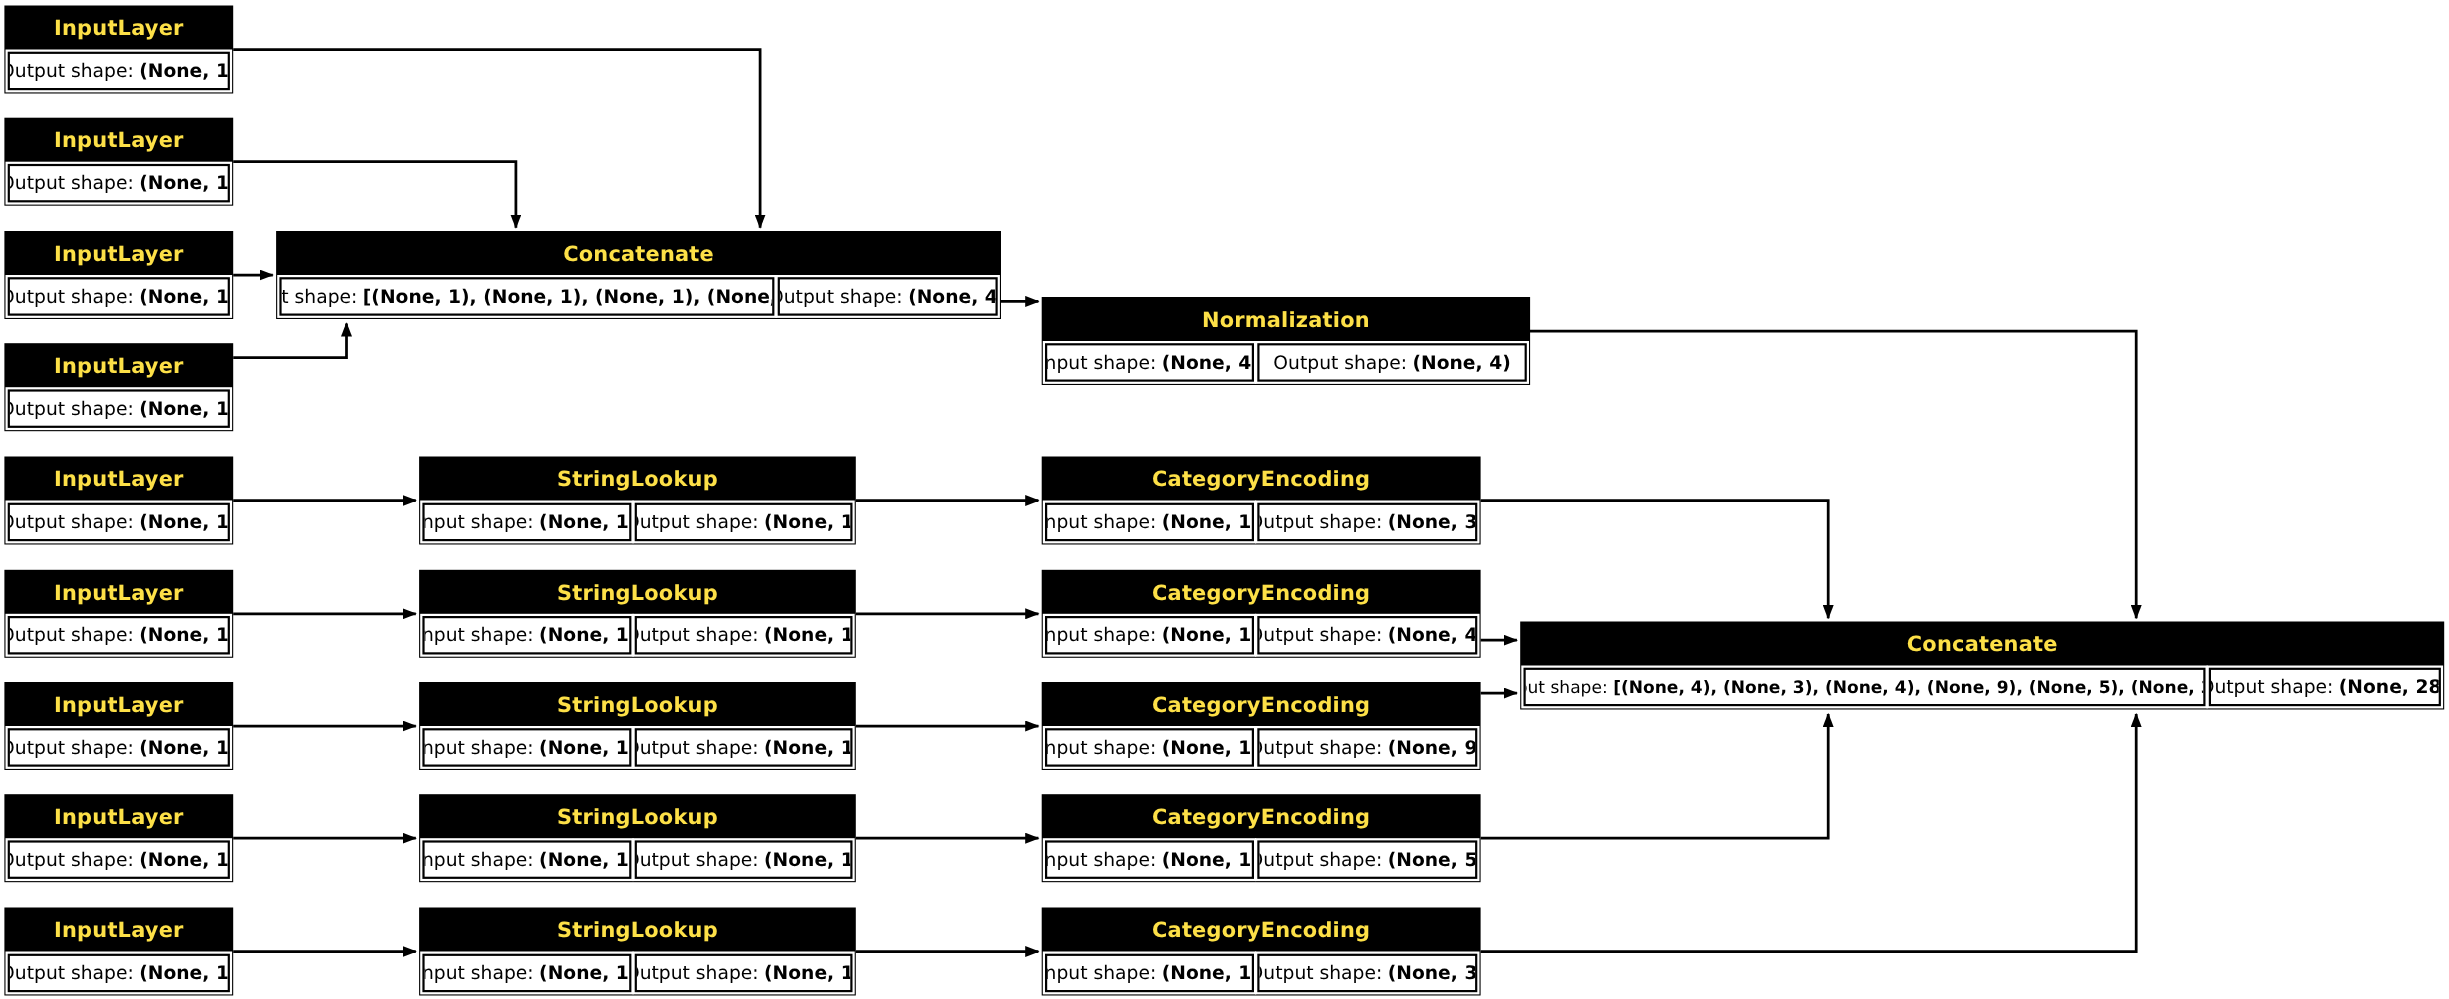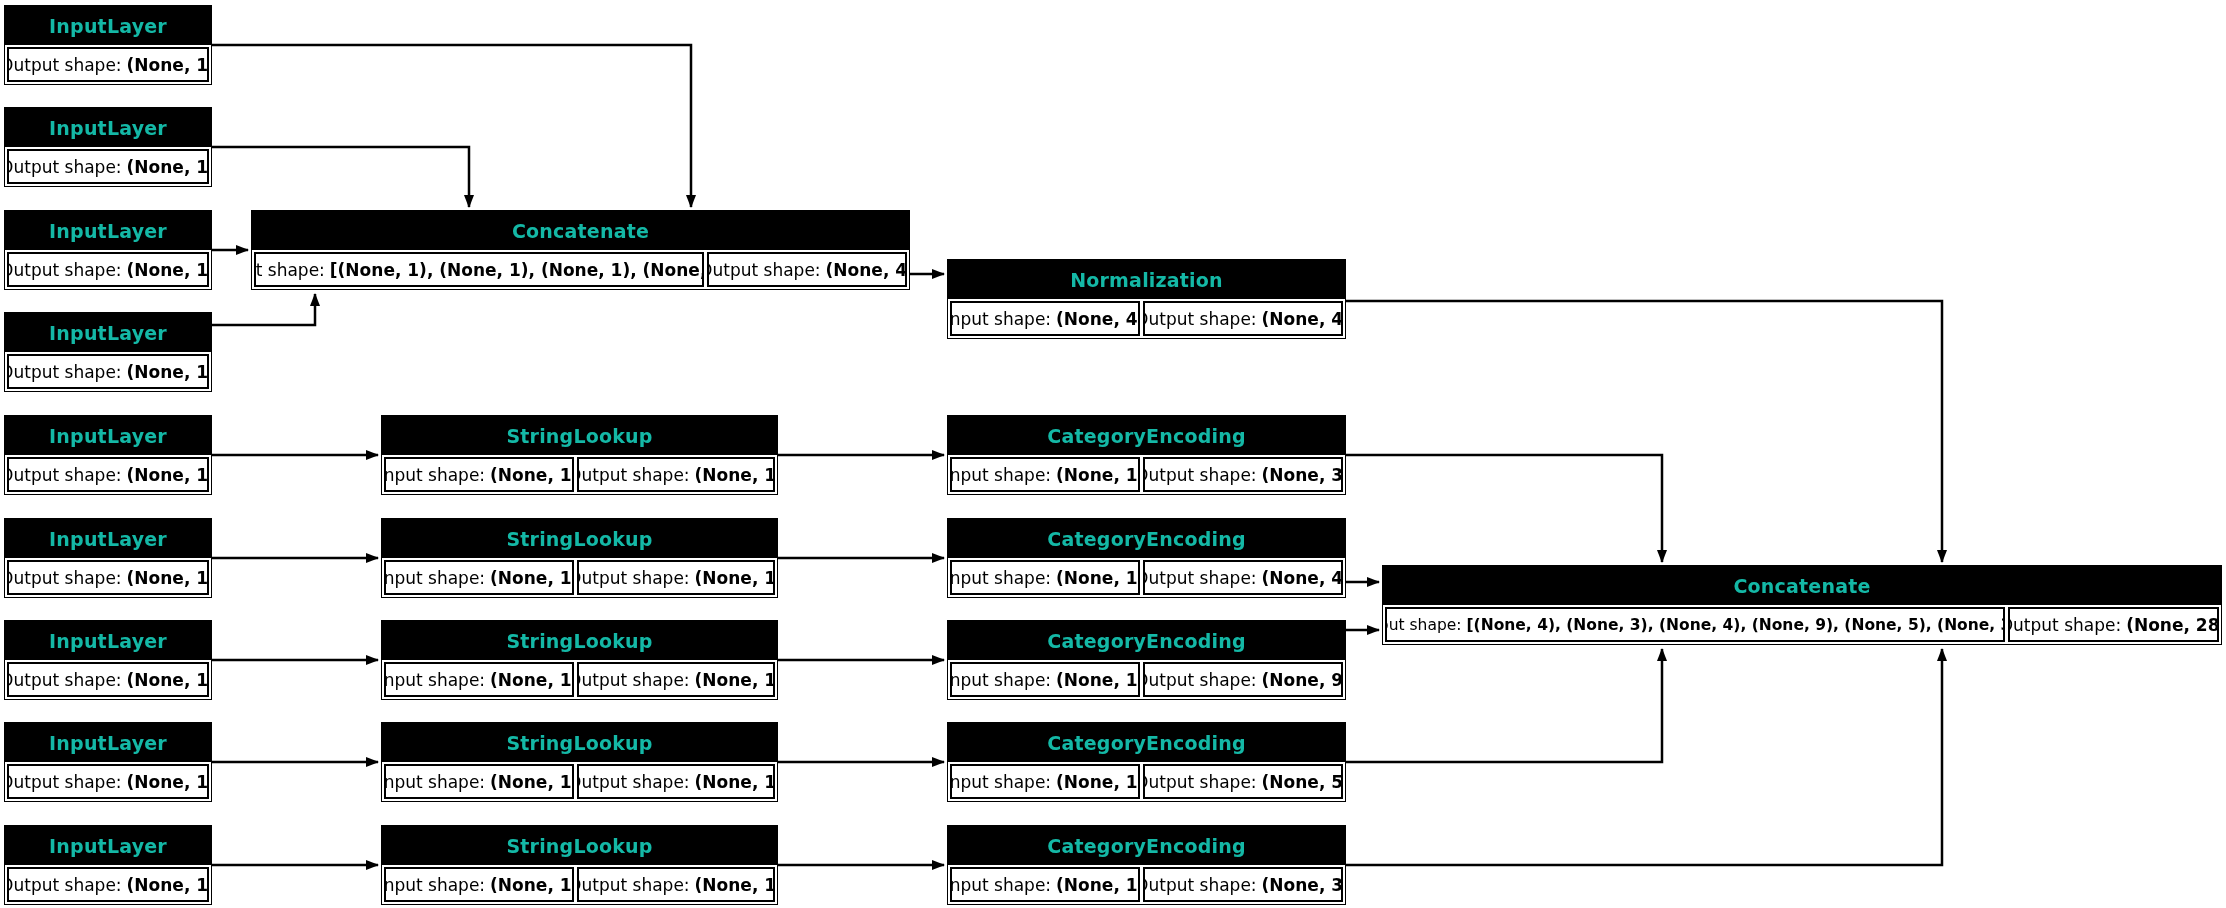--- a/index.html
+++ b/index.html
@@ -10,21 +10,21 @@
     font-family:"DejaVu Sans","Liberation Sans",sans-serif;
     overflow:hidden;
   }
   #edges{position:absolute;left:0;top:0;width:2226px;height:908px;}
   #edges path{stroke:#000000;stroke-width:2.5;fill:none;}
   .node{
     position:absolute;height:80px;background:#000000;box-sizing:border-box;
   }
   .ttl{
     height:42px;display:flex;align-items:center;justify-content:center;
-    color:#14b8a6;font-weight:bold;font-size:19px;letter-spacing:.2px;
+    color:#fde047;font-weight:bold;font-size:19px;letter-spacing:.2px;
   }
   .cells{
     height:38px;display:flex;gap:3px;padding:0 3px 3px 3px;box-sizing:border-box;
   }
   .cell{
     background:#ffffff;border:2px solid #000000;box-shadow:0 0 0 2px #ffffff;
     box-sizing:border-box;display:flex;align-items:center;justify-content:center;
     white-space:nowrap;font-size:17px;color:#000000;padding:0 6px;overflow:hidden;
   }
   .cell .vl{font-weight:bold;margin-left:5px;}
@@ -162,21 +162,21 @@
           <span class="lb">Input shape:</span>
           <span class="vl">[(None, 1), (None, 1), (None, 1), (None, 1)]</span>
         </div>
       <div class="cell grow">
           <span class="lb">Output shape:</span>
           <span class="vl">(None, 4)</span>
         </div>
     </div>
   </div>
 
-  <div class="node" style="left:947px;top:259px;width:399px">
+  <div class="node" style="left:947px;top:270px;width:444px">
     <div class="ttl">Normalization</div>
     <div class="cells">
       <div class="cell" style="width:190px">
           <span class="lb">Input shape:</span>
           <span class="vl">(None, 4)</span>
         </div>
       <div class="cell grow">
           <span class="lb">Output shape:</span>
           <span class="vl">(None, 4)</span>
         </div>

